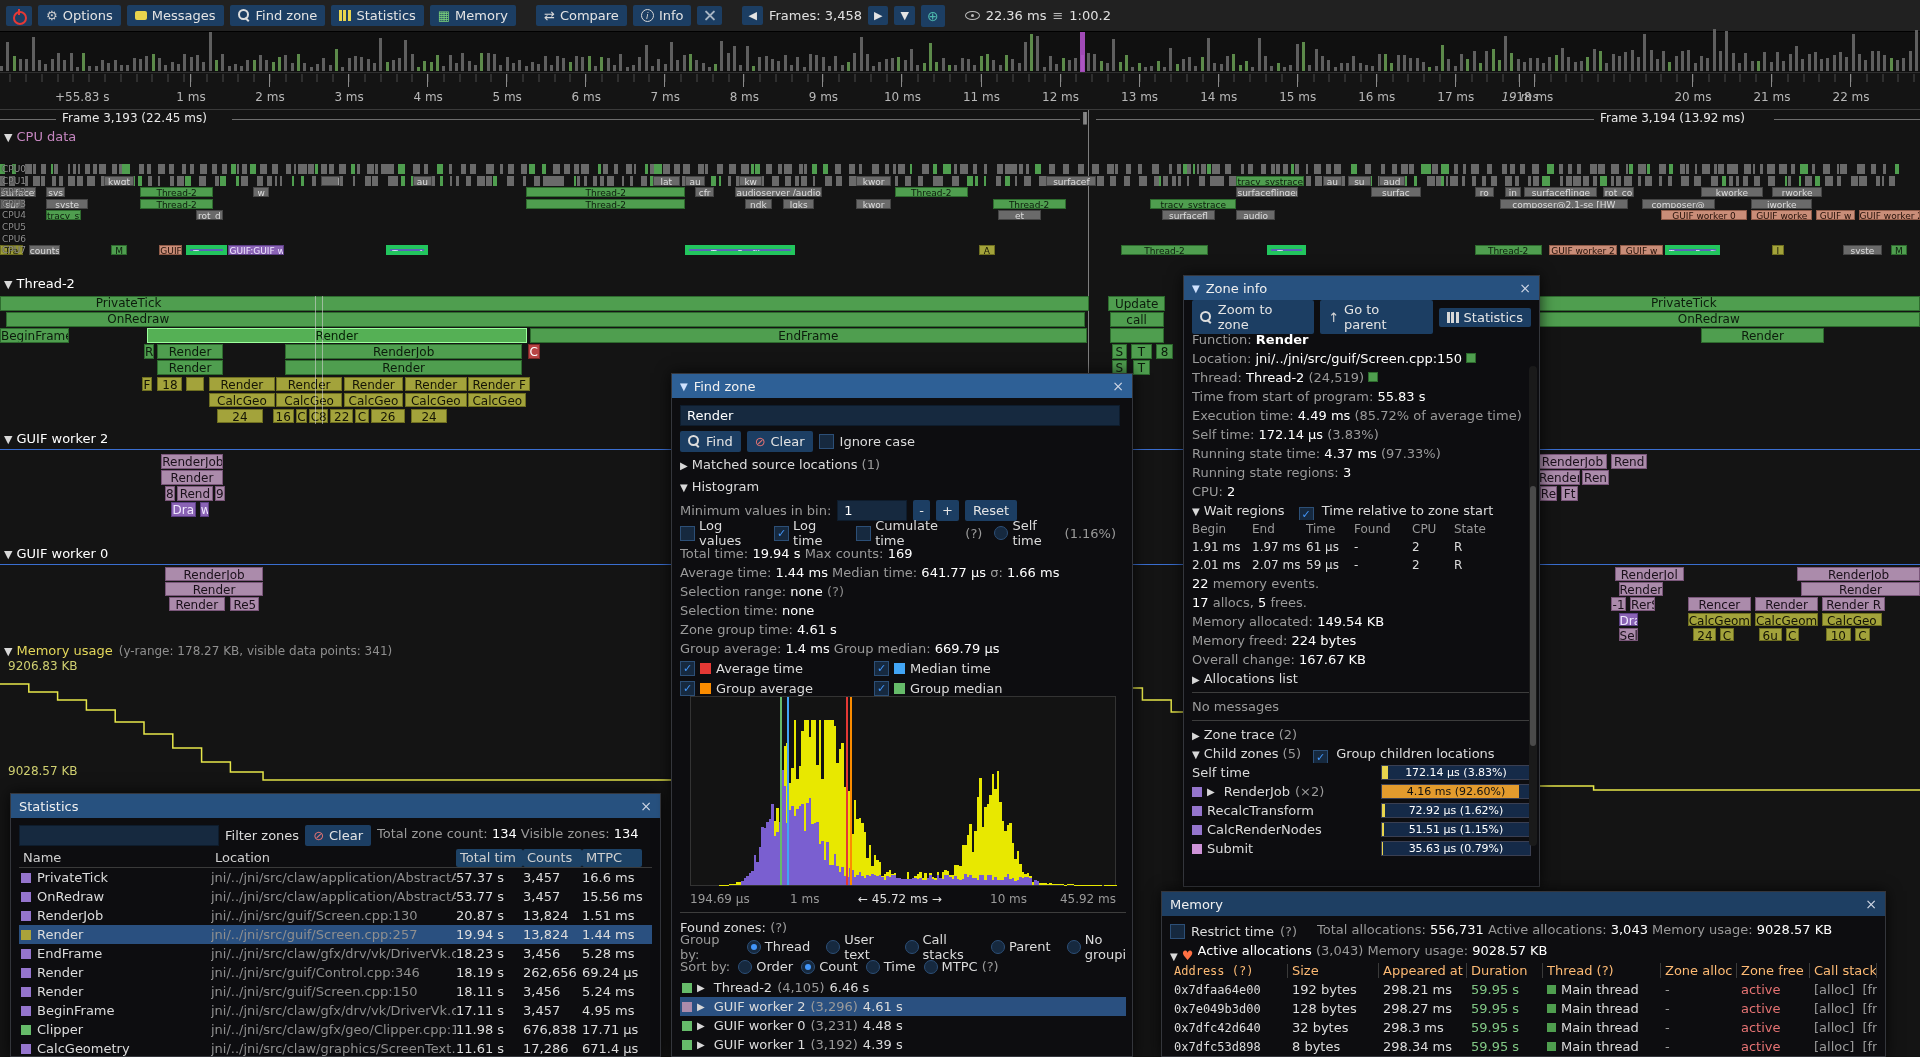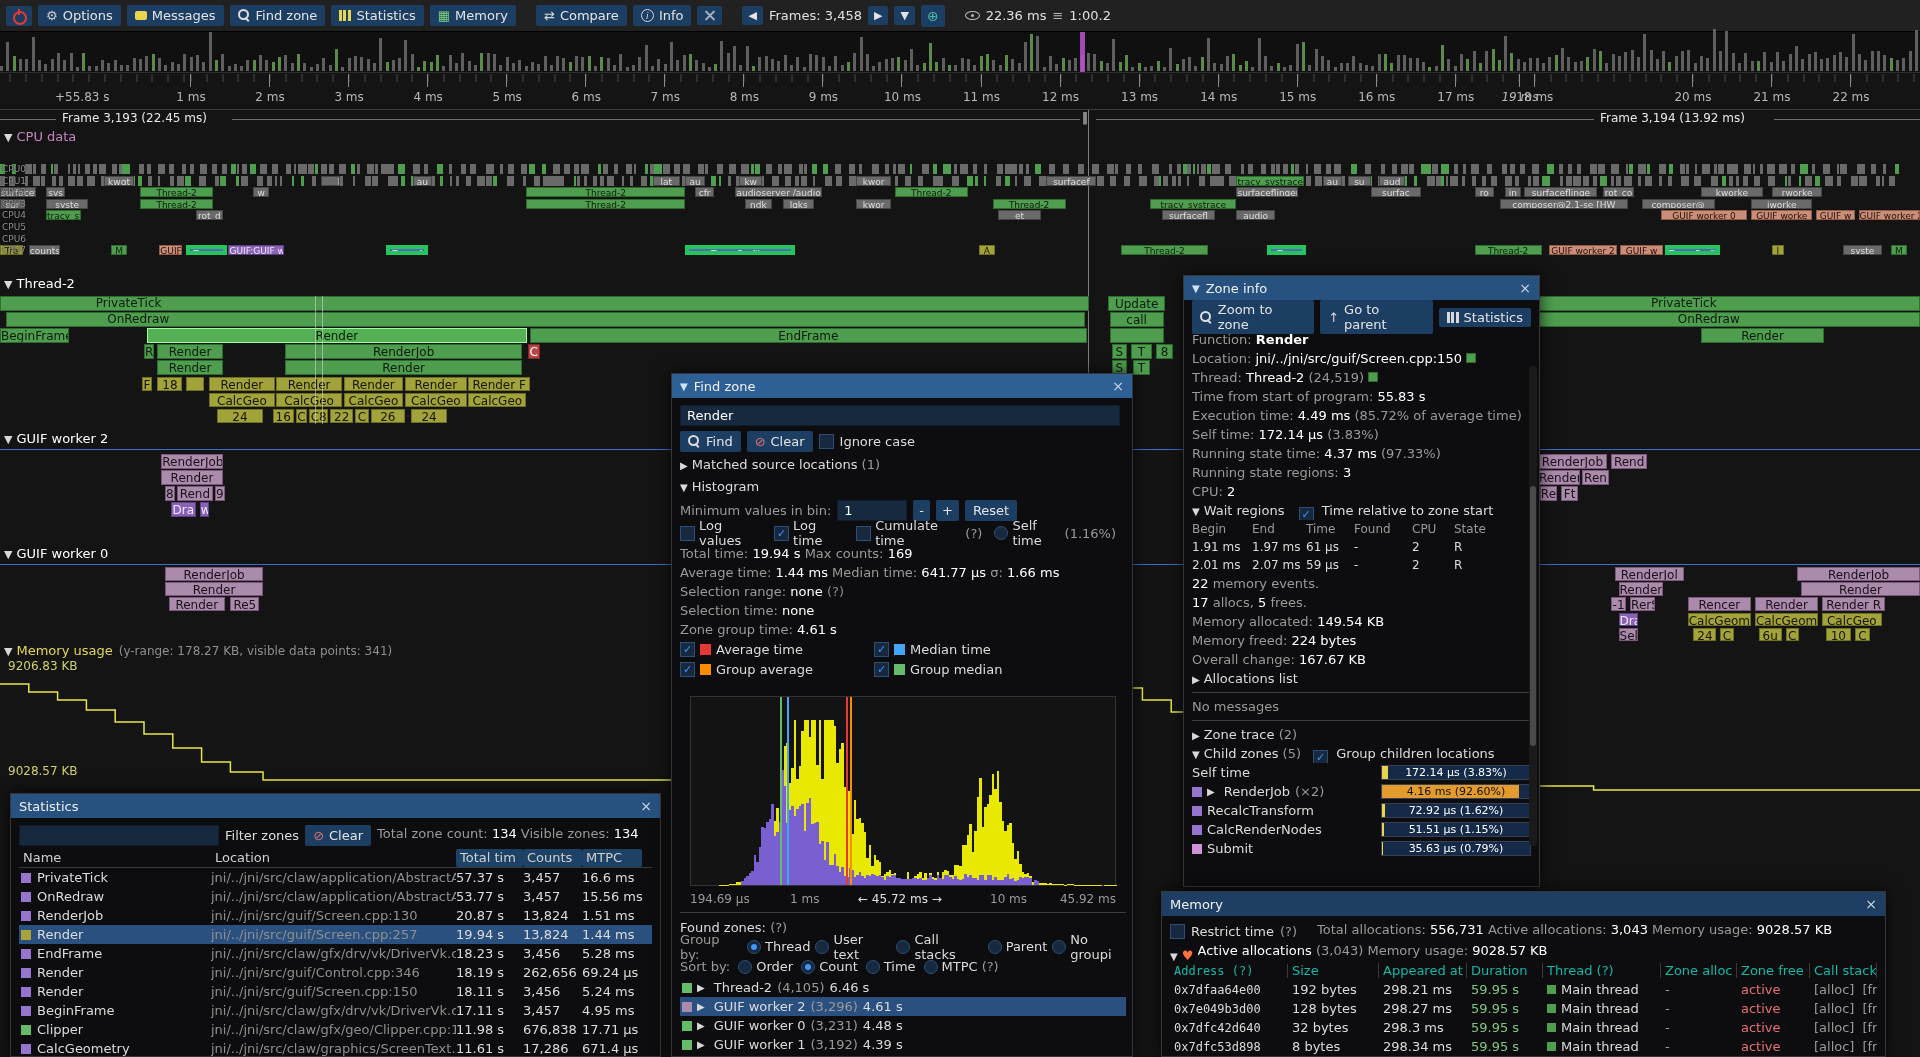--- a/index.html
+++ b/index.html
@@ -140,21 +140,21 @@
   .zi-child { display:flex; align-items:center; height:19px; gap:5px; }
   .zi-bar { margin-left:auto; width:150px; height:15px; background:#152a48; border:1px solid #3a3f52; position:relative; font-size:11px; line-height:13px; text-align:center; color:#fff; overflow:hidden; }
   .zi-bar .fill { position:absolute; left:0; top:0; bottom:0; }
   .zi-bar .txt { position:relative; z-index:2; }
   .zi-bar.orange .txt { color:#101010; }
   #zi-scroll { position:absolute; right:2px; top:90px; width:8px; height:480px; background:#1a1a1a; border-radius:4px; }
   #zi-scroll .thumb { position:absolute; left:1px; width:6px; top:120px; height:260px; background:#4a4a4a; border-radius:3px; }
 
   
   .mw-head,.mw-row { display:flex; align-items:center; height:19px; }
-  .mw-head > div { color:#14b8a6; border-right:1px solid #3a3a3a; padding:0 4px; overflow:hidden; white-space:nowrap; }
+  .mw-head > div { color:#fdba74; border-right:1px solid #3a3a3a; padding:0 4px; overflow:hidden; white-space:nowrap; }
   .mw-row > div { padding:0 4px; overflow:hidden; white-space:nowrap; }
   .m-addr{width:118px; font-family:"DejaVu Sans Mono",monospace; font-size:12px;}
   .m-size{width:91px}.m-app{width:88px}.m-dur{width:76px}.m-thr{width:118px; display:flex; align-items:center; gap:5px;}
   .m-za{width:76px}.m-zf{width:73px}.m-cs{flex:1; display:flex; gap:8px;}
   .thr-sq{width:9px;height:9px;background:#4f9e4f;flex:none;}
 </style>
 </head>
 <body>
 
 <div id="root">
@@ -1398,20 +1398,21 @@
             <span>Self time</span>
             <span class="dim">(1.16%)</span>
           </span>
         </div>
       <div id="fz-stats">
           <div class="tline" style="height: 19px; line-height: 19px;"><span class="seg-d">Total time: </span><span class="seg-w">19.94 s</span><span class="seg-d">    Max counts: </span><span class="seg-w">169</span></div>
           <div class="tline" style="height: 19px; line-height: 19px;"><span class="seg-d">Average time: </span><span class="seg-w">1.44 ms</span><span class="seg-d">    Median time: </span><span class="seg-w">641.77 µs</span><span class="seg-d">    σ: </span><span class="seg-w">1.66 ms</span></div>
           <div class="tline" style="height: 19px; line-height: 19px;"><span class="seg-d">Selection range: </span><span class="seg-w">none</span><span class="seg-h">  (?)</span></div>
           <div class="tline" style="height: 19px; line-height: 19px;"><span class="seg-d">Selection time: </span><span class="seg-w">none</span></div>
           <div class="tline" style="height: 19px; line-height: 19px;"><span class="seg-d">Zone group time: </span><span class="seg-w">4.61 s</span></div>
+          <div class="tline" style="height: 19px; line-height: 19px;"><span class="seg-d">Group average: </span><span class="seg-w">1.4 ms</span><span class="seg-d">    Group median: </span><span class="seg-w">669.79 µs</span></div>
         </div>
       <div class="row" id="fz-sw1" style="height:20px;gap:4px;">
           <span class="row" style="gap: 5px; width: 190px;">
             <span class="cb">✓</span>
             <span class="swatch" style="background: rgb(229, 57, 53);"></span>
             <span>Average time</span>
           </span>
           <span class="row" style="gap: 5px; width: 190px;">
             <span class="cb">✓</span>
             <span class="swatch" style="background: rgb(66, 165, 245);"></span>
@@ -1727,21 +1728,21 @@
       </div>
     <div class="fz-axis">
       <span style="position:absolute;left:0;">194.69 µs</span>
       <span style="position:absolute;left:100px;">1 ms</span>
       <span class="w" style="position:absolute;left:168px;">← 45.72 ms →</span>
       <span style="position:absolute;left:300px;">10 ms</span>
       <span style="position:absolute;right:0;">45.92 ms</span>
     </div>
     <div style="position:absolute;left:8px;top:538px;width:446px;border-top:1px solid #3d3d3d;"></div>
     <div style="position:absolute;left:8px;top:544px;" class="tline"><span>Found zones:</span> <span class="dim">(?)</span></div>
-    <div class="row" id="fz-groupby" style="position:absolute;left:8px;top:563px;height:19px;gap:1px;">
+    <div class="row" id="fz-groupby" style="position:absolute;left:8px;top:563px;height:19px;gap:12px;">
         <span class="dim">Group by:</span>
         <span class="row" style="gap: 4px; margin-left: 4px;">
           <span class="rd on"></span>
           <span>Thread</span>
         </span>
         <span class="row" style="gap: 4px; margin-left: 4px;">
           <span class="rd"></span>
           <span>User text</span>
         </span>
         <span class="row" style="gap: 4px; margin-left: 4px;">

